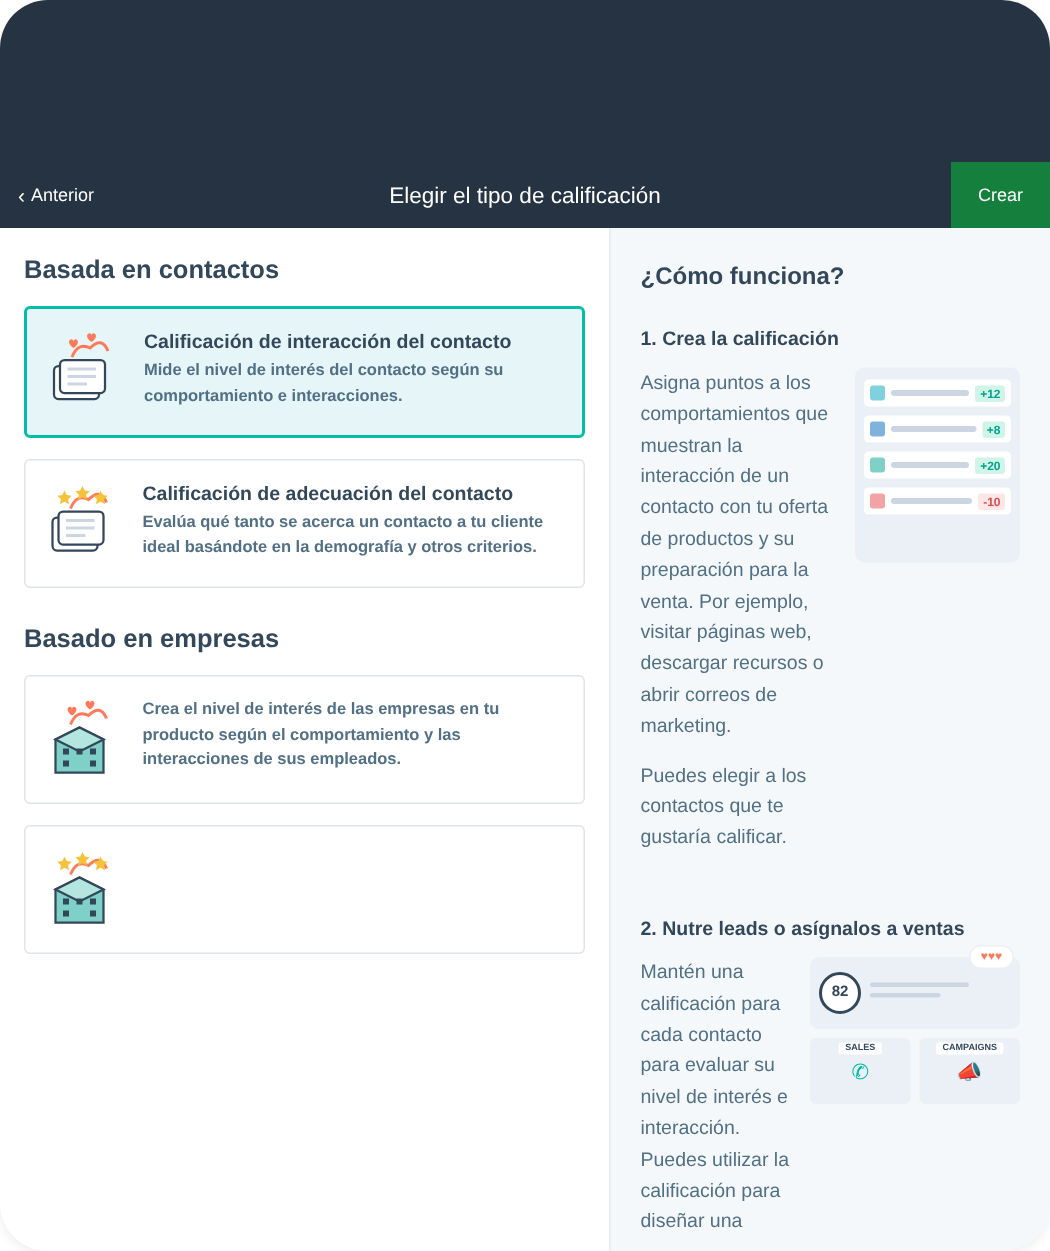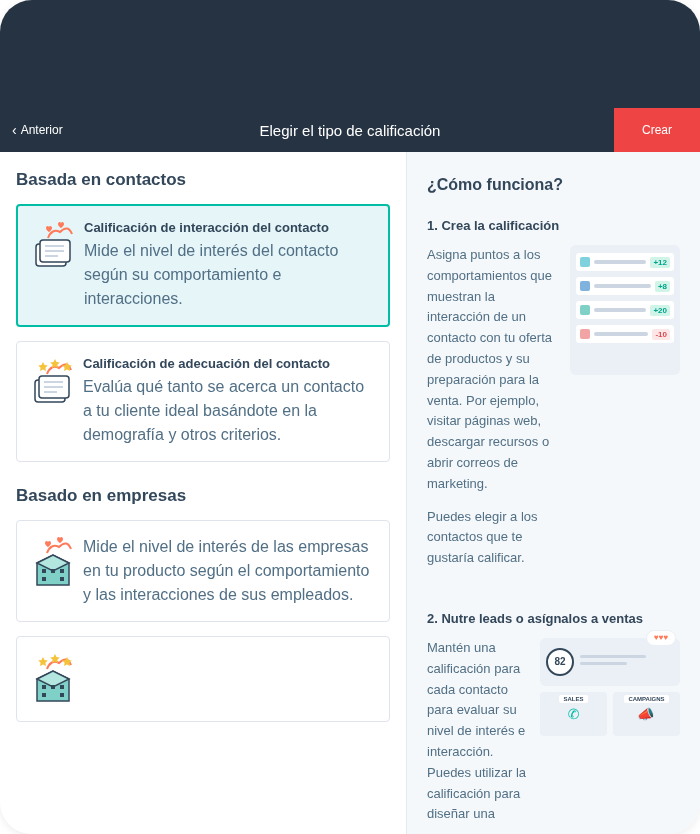--- a/index.html
+++ b/index.html
@@ -41,24 +41,24 @@
     .back-chevron { font-size: 14px; }
     .title {
       position: absolute;
       left: 50%;
       transform: translateX(-50%);
       color: #fff;
       font-size: 15px;
       font-weight: 400;
     }
     .create-btn {
-      background: #ef4444;
+      background: #15803d;
       color: #fff;
       border: none;
-      padding: 14px 28px;
+      padding: 14px 18px;
       font-size: 12px;
       font-weight: 500;
       cursor: pointer;
       height: 44px;
     }
     .content {
       display: flex;
       height: calc(834px - 152px);
       background: #f5f8fa;
     }
@@ -79,21 +79,21 @@
       font-size: 17px;
       font-weight: 700;
       color: #33475b;
       margin-bottom: 14px;
     }
     .card {
       border: 1px solid #dfe3eb;
       border-radius: 4px;
       padding: 14px 14px 14px 10px;
       display: flex;
-      gap: 0;
+      gap: 12px;
       margin-bottom: 14px;
       background: #fff;
       cursor: pointer;
     }
     .card.selected {
       border: 2px solid #00bda5;
       background: #e5f5f8;
     }
     .card-icon {
       width: 56px;
@@ -103,23 +103,24 @@
       align-items: center;
       justify-content: center;
     }
     .card-title {
       font-size: 13px;
       font-weight: 700;
       color: #33475b;
       margin-bottom: 4px;
     }
     .card-desc {
-      font-size: 16px;
+      font-size: 11px;
       color: #516f85;
       line-height: 1.5;
+      font-weight: bold;
     }
     .section-gap { margin-top: 24px; }
     .howto-title {
       font-size: 16px;
       font-weight: 700;
       color: #33475b;
       margin-bottom: 24px;
     }
     .step-title {
       font-size: 13px;
@@ -313,21 +314,21 @@
               <rect x="23" y="14" width="4" height="4" fill="#33475b"></rect>
               <rect x="5" y="22" width="4" height="4" fill="#33475b"></rect>
               <rect x="23" y="22" width="4" height="4" fill="#33475b"></rect>
             </g>
             <path d="M 20 18 Q 24 8 32 12 Q 40 4 44 14" stroke="#ff7a59" stroke-width="2" fill="none"></path>
             <path d="M 18 8 c 0 -2 3 -3 3 0 c 0 -3 3 -2 3 0 c 0 2 -3 4 -3 4 s -3 -2 -3 -4" fill="#ff7a59"></path>
             <path d="M 30 4 c 0 -2 3 -3 3 0 c 0 -3 3 -2 3 0 c 0 2 -3 4 -3 4 s -3 -2 -3 -4" fill="#ff7a59"></path>
           </svg>
         </div>
         <div>
-          <div class="card-desc">Mide el nivel de interés de las empresas en tu producto según el comportamiento y las interacciones de sus empleados.</div>
+          <div class="card-desc">Crea el nivel de interés de las empresas en tu producto según el comportamiento y las interacciones de sus empleados.</div>
         </div>
       </div>
 
       <div class="card">
         <div class="card-icon">
           <svg width="56" height="56" viewBox="0 0 56 56">
             <g transform="translate(10,20)">
               <path d="M 0 8 L 16 0 L 32 8 L 32 30 L 0 30 Z" fill="#7fd1c7" stroke="#33475b" stroke-width="1.5"></path>
               <path d="M 0 8 L 16 0 L 32 8 L 16 16 Z" fill="#b3e6de" stroke="#33475b" stroke-width="1.5"></path>
               <rect x="5" y="14" width="4" height="4" fill="#33475b"></rect>

